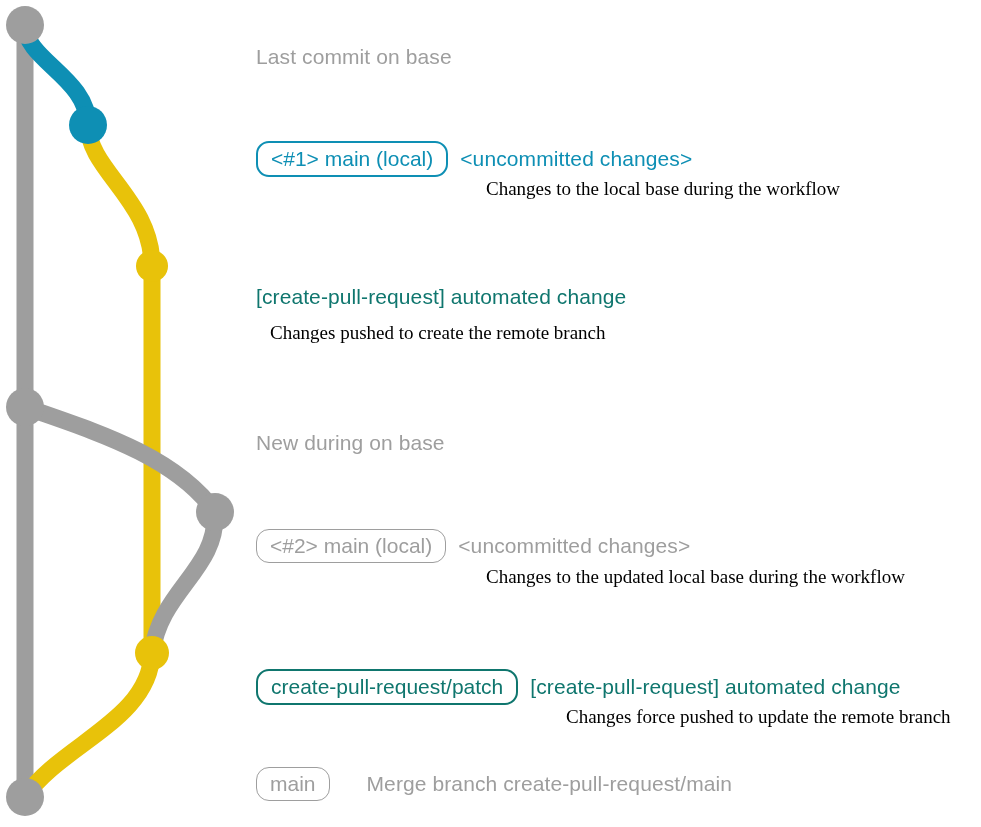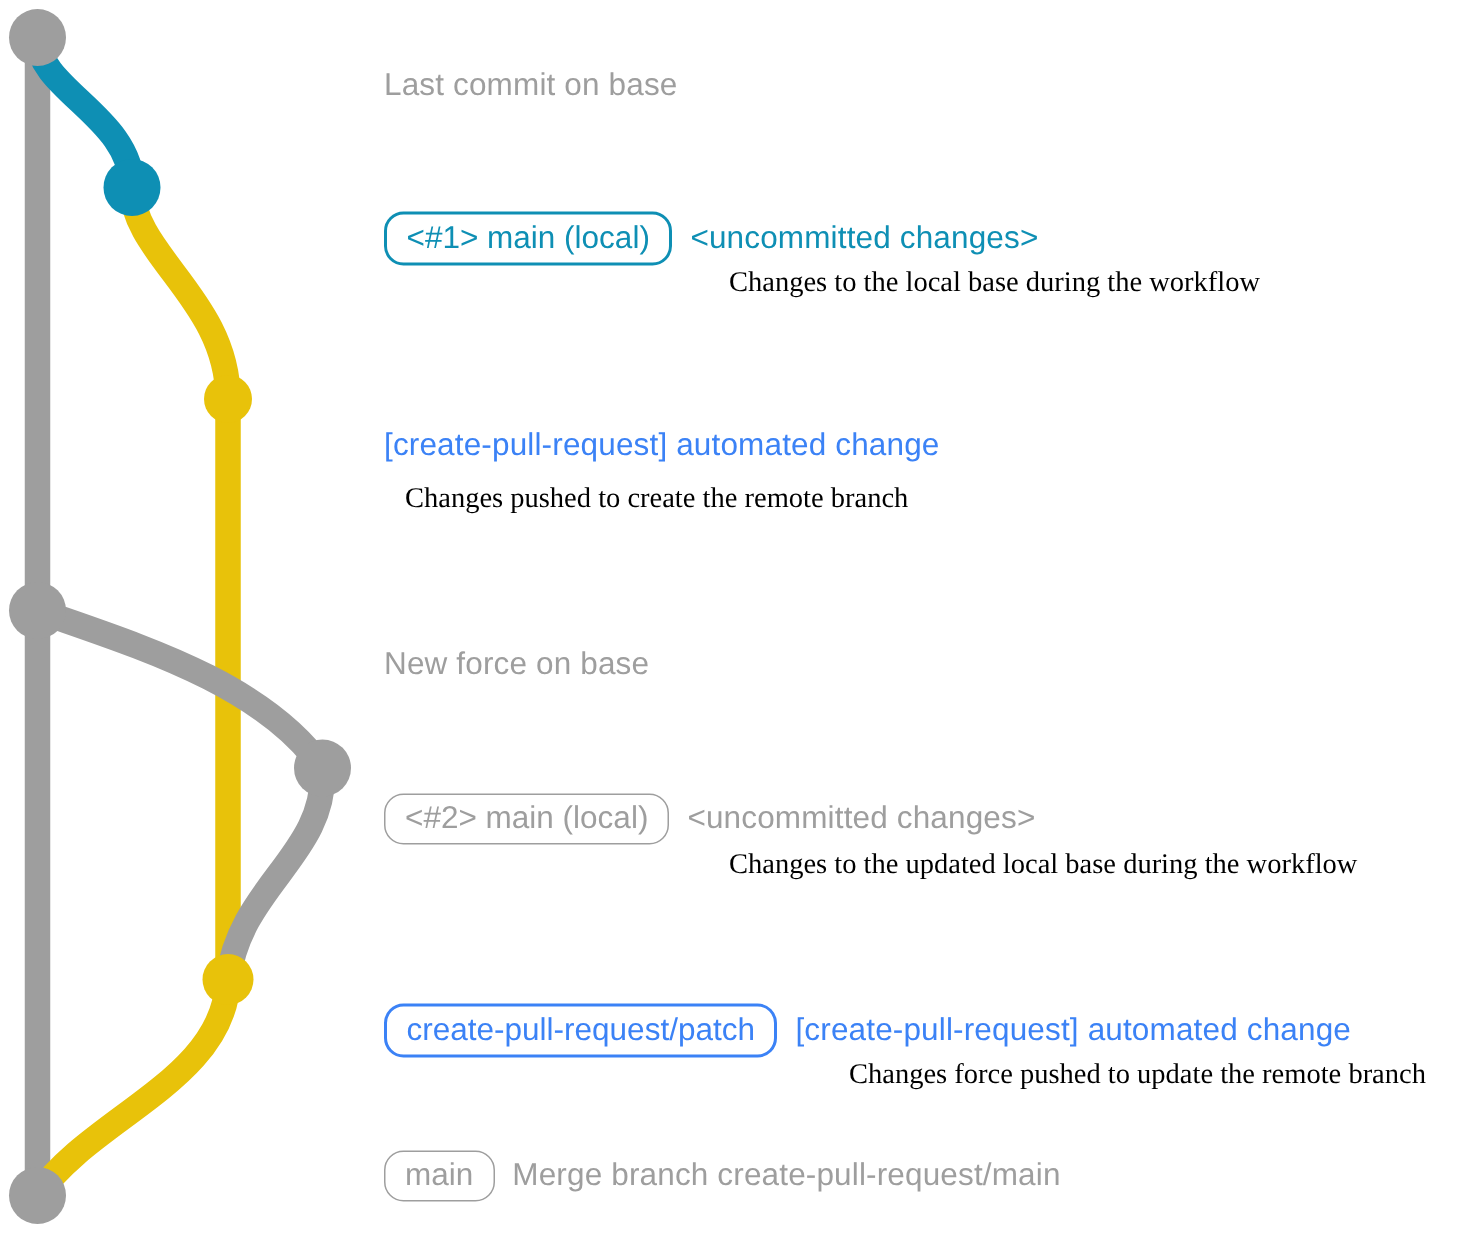--- a/index.html
+++ b/index.html
@@ -71,21 +71,21 @@
 
   .desc {
     position: absolute;
     font-family: "Liberation Serif", serif;
     font-size: 19px;
     color: #000000;
     white-space: nowrap;
   }
 
   .c-blue   { color: #0e8fb4; }
-  .c-yellow { color: #3b82f6; }
+  .c-yellow { color: #0f766e; }
   .c-gray   { color: #9e9e9e; }
 </style>
 </head>
 <body>
 
 <svg id="graph" viewBox="0 0 981 827" width="981" height="827">
 
   <path d="M 25 25 L 25 797" stroke="#9e9e9e" stroke-width="17" fill="none" stroke-linecap="round"></path>
 
   <path d="M 25 25 C 25 60, 88 78, 88 125" stroke="#0e8fb4" stroke-width="17" fill="none" stroke-linecap="round"></path>
@@ -118,33 +118,33 @@
     <span class="subject c-blue">&lt;uncommitted changes&gt;</span>
   </div>
   <div class="desc" style="left:486px; top:146px;">Changes to the local base during the workflow</div>
 
   <div class="row" style="left:256px; top:253px;">
     <span class="plain-head c-yellow">[create-pull-request] automated change</span>
   </div>
   <div class="desc" style="left:270px; top:290px;">Changes pushed to create the remote branch</div>
 
   <div class="row" style="left:256px; top:399px;">
-    <span class="plain-head c-gray">New force on base</span>
+    <span class="plain-head c-gray">New during on base</span>
   </div>
 
   <div class="row" style="left:256px; top:497px;">
     <span class="badge thin c-gray">&lt;#2&gt; main (local)</span>
     <span class="subject c-gray">&lt;uncommitted changes&gt;</span>
   </div>
   <div class="desc" style="left:486px; top:534px;text-align:right;">Changes to the updated local base during the workflow</div>
 
   <div class="row" style="left:256px; top:637px;">
     <span class="badge c-yellow">create-pull-request/patch</span>
     <span class="subject c-yellow">[create-pull-request] automated change</span>
   </div>
   <div class="desc" style="left:566px; top:674px;">Changes force pushed to update the remote branch</div>
 
-  <div class="row" style="left:256px; top:735px;">
+  <div class="row" style="left:256px; top:735px;gap:25px;">
     <span class="badge thin c-gray">main</span>
     <span class="subject c-gray">Merge branch create-pull-request/main</span>
   </div>
 
 </div>
 
 </body></html>

